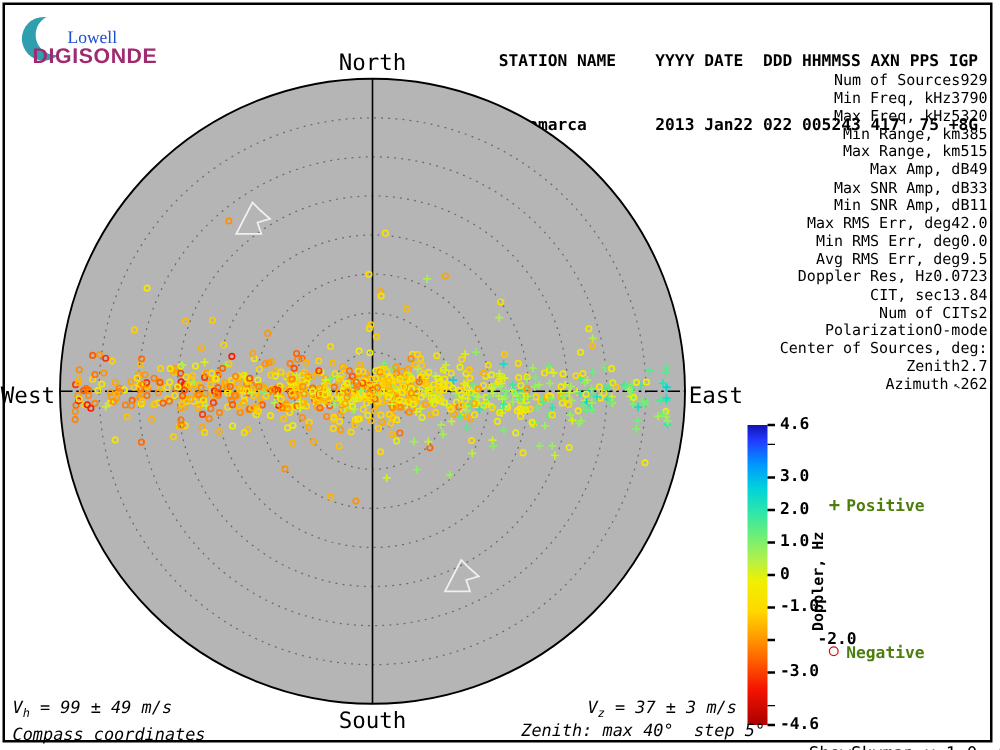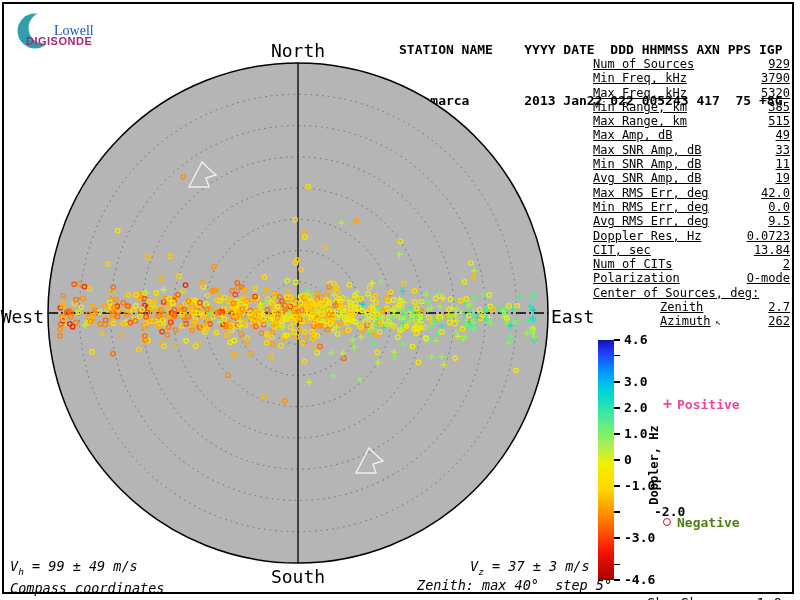--- a/index.html
+++ b/index.html
@@ -3,26 +3,26 @@
 <meta charset="utf-8">
 <style>
   html,body{margin:0;padding:0;}
   body{width:800px;height:600px;position:relative;background:#ffffff;overflow:hidden;
        font-family:"DejaVu Sans Mono",monospace;color:#000;}
   .frame{position:absolute;left:2px;top:2px;width:792px;height:592px;border:2px solid #000;box-sizing:border-box;pointer-events:none;}
   .abs{position:absolute;}
   
   .logo{left:8px;top:6px;width:100px;height:44px;}
   .logo-lowell{left:46px;top:17px;font-family:"Liberation Serif",serif;font-size:14px;color:#1d4ed8;}
-  .logo-digisonde{left:18px;top:29px;font-family:"Liberation Sans",sans-serif;font-weight:bold;font-size:11px;letter-spacing:0.5px;color:#a02a70;}
+  .logo-digisonde{left:18px;top:29px;font-family:"Liberation Sans",sans-serif;font-weight:bold;font-size:17px;letter-spacing:0.5px;color:#a02a70;}
   
   .hdr{left:399px;top:7px;font-weight:bold;font-size:13px;line-height:17px;white-space:pre;}
   
   .stats{left:593px;top:57px;width:197px;font-size:12px;}
-  .stat-row{display:flex;justify-content:space-between;line-height:14.3px;white-space:pre;text-decoration:underline;}
+  .stat-row{display:flex;justify-content:flex-end;line-height:14.3px;white-space:pre;}
   .stat-row .ind{padding-left:67px;}
   .az-arrow{font-size:9px;display:inline-block;transform:rotate(-12deg);margin-left:4px;}
   
   .compass{font-weight:normal;font-size:18px;}
   
   .cbar{left:598px;top:340px;width:16px;height:240px;}
   .cbar-grad{position:absolute;left:0;top:0;width:16px;height:240px;}
   .cbar-tick{position:absolute;left:16px;width:6px;height:1.6px;background:#000;}
   .cbar-lab{position:absolute;left:26px;font-weight:bold;font-size:13px;line-height:14px;white-space:pre;}
   .vlabel{left:569px;top:458px;width:170px;height:14px;text-align:center;font-weight:bold;font-size:12px;transform:rotate(-90deg);}
@@ -1012,21 +1012,20 @@
 
 <div class="abs stats" id="stats">
     <div class="stat-row"><span class="">Num of Sources</span><span>929</span></div>
     <div class="stat-row"><span class="">Min Freq, kHz</span><span>3790</span></div>
     <div class="stat-row"><span class="">Max Freq, kHz</span><span>5320</span></div>
     <div class="stat-row"><span class="">Min Range, km</span><span>385</span></div>
     <div class="stat-row"><span class="">Max Range, km</span><span>515</span></div>
     <div class="stat-row"><span class="">Max Amp, dB</span><span>49</span></div>
     <div class="stat-row"><span class="">Max SNR Amp, dB</span><span>33</span></div>
     <div class="stat-row"><span class="">Min SNR Amp, dB</span><span>11</span></div>
-    <div class="stat-row"><span class="">Avg SNR Amp, dB</span><span>19</span></div>
     <div class="stat-row"><span class="">Max RMS Err, deg</span><span>42.0</span></div>
     <div class="stat-row"><span class="">Min RMS Err, deg</span><span>0.0</span></div>
     <div class="stat-row"><span class="">Avg RMS Err, deg</span><span>9.5</span></div>
     <div class="stat-row"><span class="">Doppler Res, Hz</span><span>0.0723</span></div>
     <div class="stat-row"><span class="">CIT, sec</span><span>13.84</span></div>
     <div class="stat-row"><span class="">Num of CITs</span><span>2</span></div>
     <div class="stat-row"><span class="">Polarization</span><span>O-mode</span></div>
     <div class="stat-row"><span class="">Center of Sources, deg:</span><span></span></div>
     <div class="stat-row"><span class="ind">Zenith</span><span>2.7</span></div>
     <div class="stat-row"><span class="ind">Azimuth<span class="az-arrow">↖</span></span><span>262</span></div>
@@ -1050,20 +1049,20 @@
     <div class="cbar-tick" style="top: 171.374px;"></div>
     <div class="cbar-lab" style="top: 165.174px; margin-left: 30px;">-2.0</div>
     <div class="cbar-tick" style="top: 197.461px;"></div>
     <div class="cbar-lab" style="top: 191.261px;">-3.0</div>
     <div class="cbar-tick" style="top: 223.548px;"></div>
     <div class="cbar-tick" style="top: 239.2px;"></div>
     <div class="cbar-lab" style="top: 233px;">-4.6</div>
   </div>
 <div class="abs vlabel">Doppler, Hz</div>
 
-<div class="abs leg" style="left:663px;top:395px;color:#ec4899"><span class="leg-plus">+</span><span>Positive</span></div>
+<div class="abs leg" style="left:663px;top:395px;color:#4d7c0f"><span class="leg-plus">+</span><span>Positive</span></div>
 <div class="abs leg" style="left:663px;top:515px;color:#4d7c0f"><span class="leg-ring"></span><span>Negative</span></div>
 
 <div class="abs ital" style="left:10px;top:558px"><span>V</span><sub>h</sub><span> = 99 ± 49 m/s</span></div>
 <div class="abs ital" style="left:10px;top:580px">Compass coordinates</div>
 <div class="abs ital" style="left:470px;top:558px"><span>V</span><sub>z</sub><span> = 37 ± 3 m/s</span></div>
 <div class="abs ital" style="left:417px;top:577px">Zenith: max 40°  step 5°</div>
 <div class="abs version" style="left:647px;top:580px">ShowSkymap v 1.0  SD v 4.2</div>
 
 </body></html>

